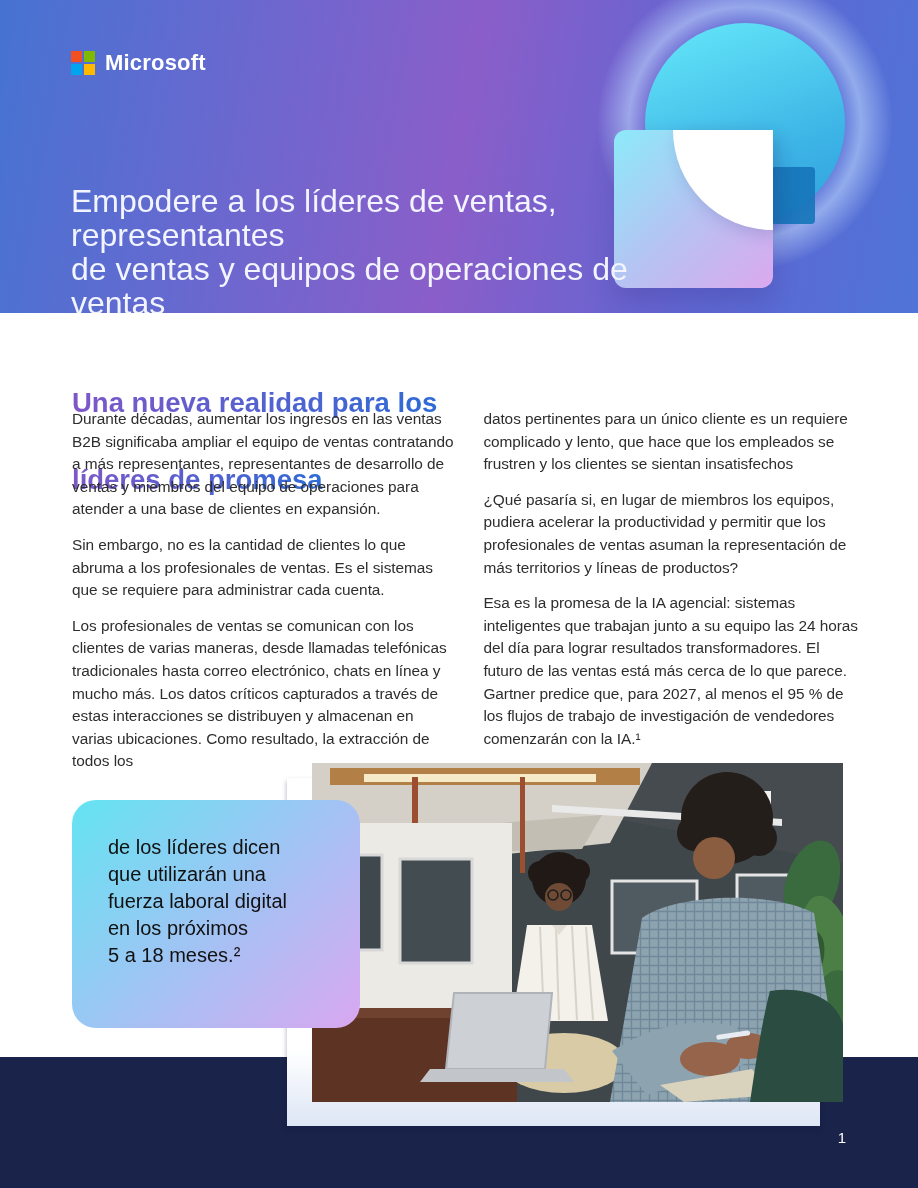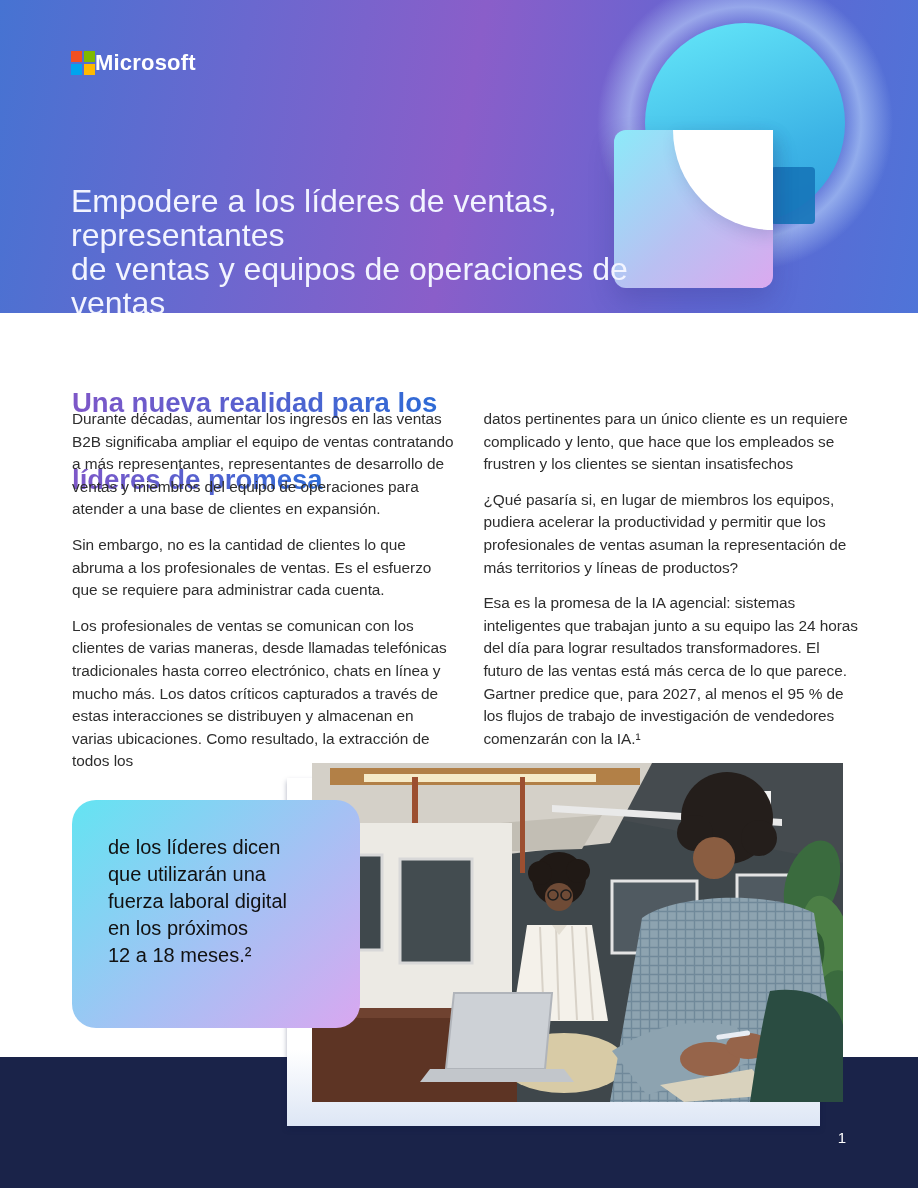--- a/index.html
+++ b/index.html
@@ -10,21 +10,21 @@
   }
   
   .header{
     position:absolute;left:0;top:0;width:918px;height:313px;overflow:hidden;
     background:linear-gradient(100deg,#4673d2 0%,#6a68cf 26%,#8a5ec9 50%,#6066d2 76%,#4f74d8 100%);
   }
   .logo{position:absolute;left:71px;top:50px;display:flex;align-items:center;}
   .logo-grid{display:grid;grid-template-columns:11px 11px;grid-template-rows:11px 11px;gap:2px;}
   .logo-grid i{display:block;}
   .lg-red{background:#f25022;}.lg-green{background:#7fba00;}.lg-blue{background:#00a4ef;}.lg-yellow{background:#ffb900;}
-  .logo-text{color:#ffffff;font-size:22px;font-weight:700;margin-left:0;letter-spacing:.2px;}
+  .logo-text{color:#ffffff;font-size:22px;font-weight:700;margin-left:10px;letter-spacing:.2px;}
   .hero-title{
     position:absolute;left:71px;top:117px;color:#ffffff;
     font-size:33px;font-weight:700;letter-spacing:.2px;
   }
   .hero-subtitle{
     position:absolute;left:71px;top:184px;color:#f2f4ff;
     font-size:32px;font-weight:400;line-height:34px;white-space:pre-line;width:560px;
   }
   
   .ring{
@@ -109,21 +109,21 @@
 </div>
 
 <div class="section-heading">
   <span class="grad-line">Una nueva realidad para los</span>
   <span class="grad-line">líderes de promesa</span>
 </div>
 
 <div class="columns">
   <div class="col col-left">
     <p>Durante décadas, aumentar los ingresos en las ventas B2B significaba ampliar el equipo de ventas contratando a más representantes, representantes de desarrollo de ventas y miembros del equipo de operaciones para atender a una base de clientes en expansión.</p>
-    <p>Sin embargo, no es la cantidad de clientes lo que abruma a los profesionales de ventas. Es el esfuerzo que se requiere para administrar cada cuenta.</p>
+    <p>Sin embargo, no es la cantidad de clientes lo que abruma a los profesionales de ventas. Es el sistemas que se requiere para administrar cada cuenta.</p>
     <p>Los profesionales de ventas se comunican con los clientes de varias maneras, desde llamadas telefónicas tradicionales hasta correo electrónico, chats en línea y mucho más. Los datos críticos capturados a través de estas interacciones se distribuyen y almacenan en varias ubicaciones. Como resultado, la extracción de todos los</p>
   </div>
   <div class="col col-right">
     <p>datos pertinentes para un único cliente es un requiere complicado y lento, que hace que los empleados se frustren y los clientes se sientan insatisfechos</p>
     <p>¿Qué pasaría si, en lugar de miembros los equipos, pudiera acelerar la productividad y permitir que los profesionales de ventas asuman la representación de más territorios y líneas de productos?</p>
     <p>Esa es la promesa de la IA agencial: sistemas inteligentes que trabajan junto a su equipo las 24 horas del día para lograr resultados transformadores. El futuro de las ventas está más cerca de lo que parece. Gartner predice que, para 2027, al menos el 95 % de los flujos de trabajo de investigación de vendedores comenzarán con la IA.¹</p>
   </div>
 </div>
 
 <div class="photo-card"></div>
@@ -199,18 +199,18 @@
     <polygon points="348,322 440,306 462,332 372,339" fill="#d9d2bd"></polygon>
     <path d="M458,228 C500,222 526,240 531,262 L531,339 L438,339 C444,298 450,258 458,228 Z" fill="#2a4c41"></path>
   </svg>
 </div>
 
 <div class="stat-box">
   <div class="stat-desc">de los líderes dicen
 que utilizarán una
 fuerza laboral digital
 en los próximos
-12 a 18 meses.²</div>
+5 a 18 meses.²</div>
 </div>
 
 <div class="footer">
   <span class="page-num">1</span>
 </div>
 
 </body></html>

